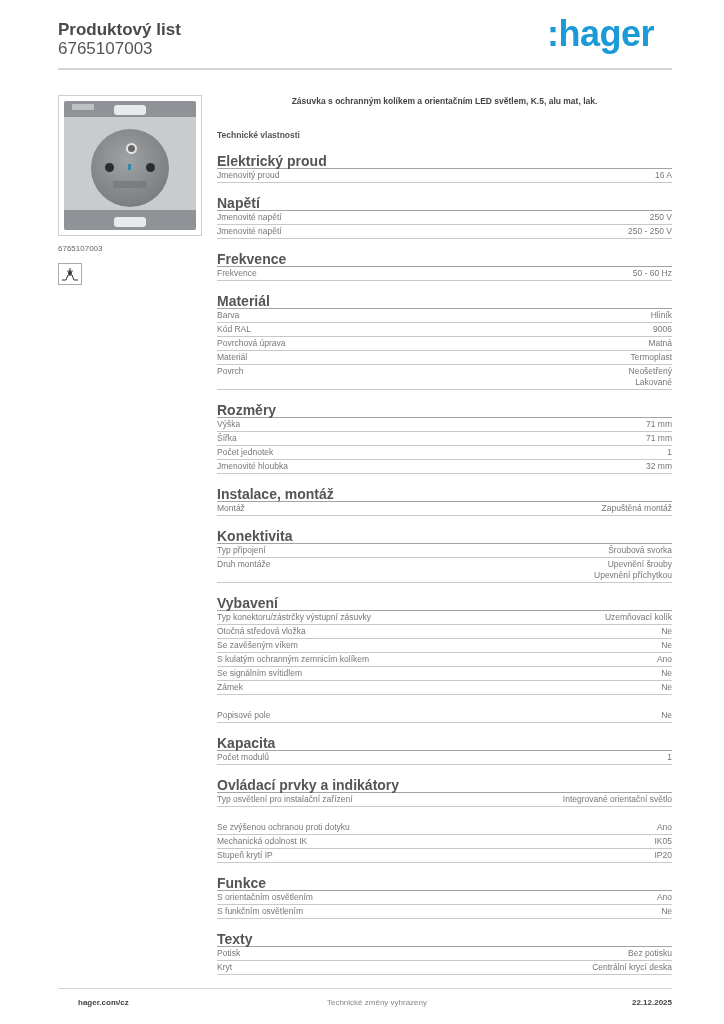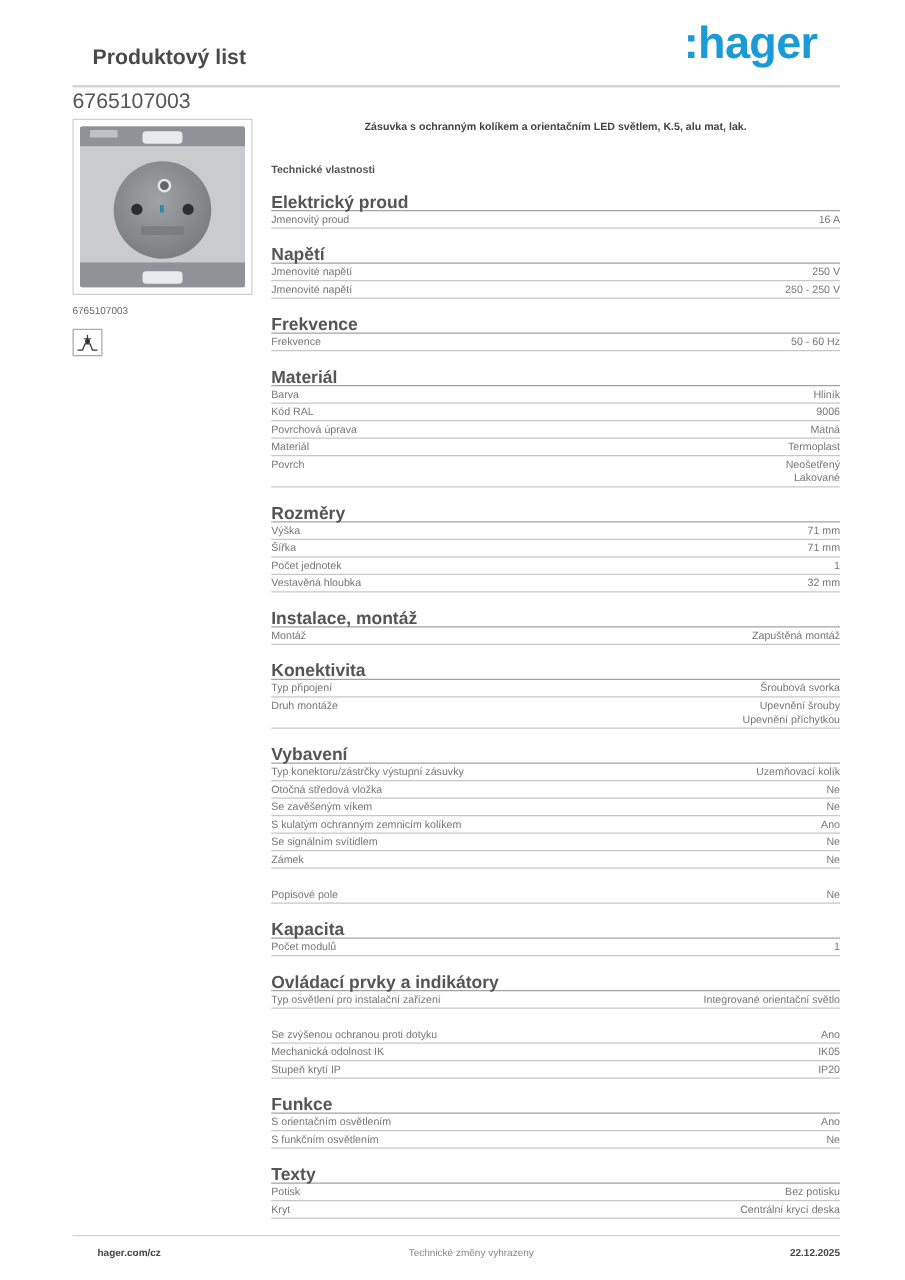--- a/index.html
+++ b/index.html
@@ -1,18 +1,18 @@
 <!DOCTYPE html>
 <html><head>
 <meta charset="utf-8">
 <style>
   html, body { margin: 0; padding: 0; background: #ffffff; }
   body { width: 724px; height: 1024px; position: relative; font-family: "Liberation Sans", sans-serif; color: #444; overflow: hidden; }
   .header { position: absolute; left: 58px; top: 20px; width: 614px; height: 48px; }
-  .title { font-size: 17px; font-weight: bold; color: #4a4a4a; line-height: 20px; margin: 16px; }
+  .title { font-size: 17px; font-weight: bold; color: #4a4a4a; line-height: 20px; margin: 0; }
   .subtitle { font-size: 17px; color: #555; line-height: 18px; margin: 0; }
   .logo { position: absolute; right: 18px; top: 0px; font-size: 36px; font-weight: bold; color: #1a9ad6; letter-spacing: -0.5px; line-height: 28px; }
   .header-rule { position: absolute; left: 58px; top: 68px; width: 614px; height: 2px; background: #d4d4d4; }
 
   .left { position: absolute; left: 58px; top: 95px; width: 144px; }
   .product-frame { width: 142px; height: 139px; border: 1px solid #cfcfcf; background: #fff; position: relative; }
   .plate { position: absolute; left: 5px; top: 5px; width: 132px; height: 129px; background: #c9cbcd; border-radius: 2px; overflow: hidden; }
   .plate-top { position: absolute; left: 0; top: 0; width: 132px; height: 16px; background: #8f9397; }
   .plate-top-slot { position: absolute; left: 50px; top: 4px; width: 32px; height: 10px; background: #e9eaeb; border-radius: 3px; }
   .plate-bottom { position: absolute; left: 0; bottom: 0; width: 132px; height: 20px; background: #8f9397; }
@@ -144,21 +144,21 @@
         </div>
         <div class="row">
           <span class="lab">Šířka</span>
           <span class="val">71 mm</span>
         </div>
         <div class="row">
           <span class="lab">Počet jednotek</span>
           <span class="val">1</span>
         </div>
         <div class="row">
-          <span class="lab">Vestavěná hloubka</span>
+          <span class="lab">Jmenovité hloubka</span>
           <span class="val">32 mm</span>
         </div>
       </div>
       <div class="section">
         <div class="section-title">Instalace, montáž</div>
         <div class="row">
           <span class="lab">Montáž</span>
           <span class="val">Zapuštěná montáž</span>
         </div>
       </div>

